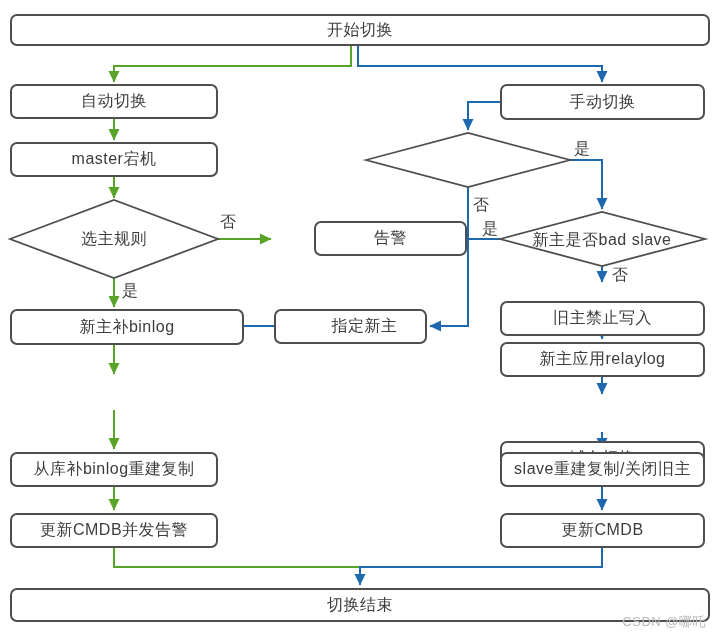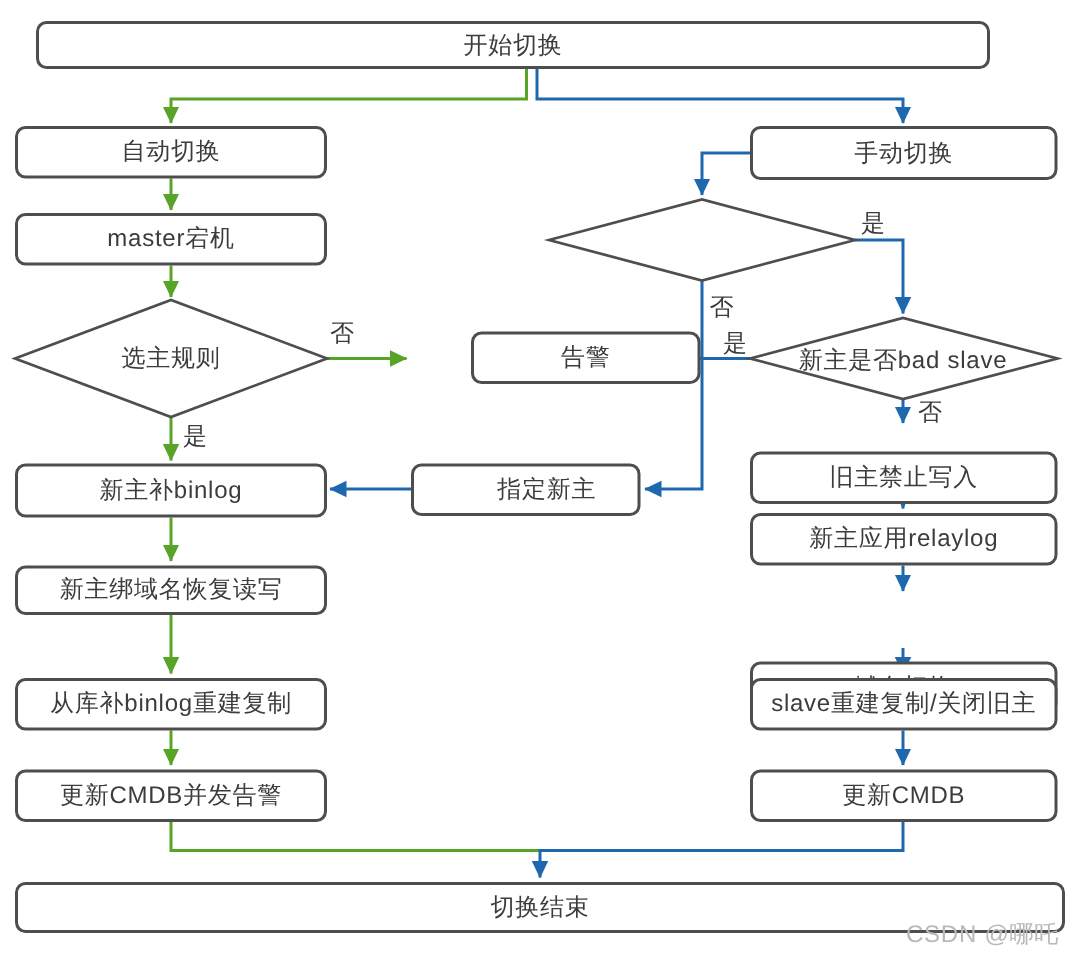--- a/index.html
+++ b/index.html
@@ -39,21 +39,21 @@
   }
   .elabel {
     position: absolute;
     font-size: 16px;
     color: #3c3c3c;
   }
   .watermark {
     position: absolute;
     right: 17px;
     top: 613px;
-    font-size: 16px;
+    font-size: 13px;
     color: #b9b9b9;
     letter-spacing: 0.5px;
   }
 </style>
 </head>
 <body>
 
 <div class="canvas">
 
   <svg class="edges" viewBox="0 0 723 640" xmlns="http://www.w3.org/2000/svg">
@@ -87,28 +87,27 @@
     <polyline points="602,377 602,394" fill="none" stroke="#1e68af" stroke-width="2" marker-end="url(#arrow-blue)"></polyline>
     <polyline points="602,432 602,449" fill="none" stroke="#1e68af" stroke-width="2" marker-end="url(#arrow-blue)"></polyline>
     <polyline points="602,487 602,510" fill="none" stroke="#1e68af" stroke-width="2" marker-end="url(#arrow-blue)"></polyline>
     <polyline points="602,548 602,567 360,567 360,585" fill="none" stroke="#1e68af" stroke-width="2" marker-end="url(#arrow-blue)"></polyline>
 
     <polygon points="10,239 114,200 218,239 114,278" fill="#ffffff" stroke="#4e4e4e" stroke-width="1.8"></polygon>
     <polygon points="366,160 468,133 570,160 468,187" fill="#ffffff" stroke="#4e4e4e" stroke-width="1.8"></polygon>
     <polygon points="500,239 602,212 705,239 602,266" fill="#ffffff" stroke="#4e4e4e" stroke-width="1.8"></polygon>
   </svg>
 
-  <div class="node" style="left:24px; top:14px; width:636px; height:32px;">开始切换</div>
+  <div class="node" style="left:10px; top:14px; width:700px; height:32px;">开始切换</div>
   <div class="node" style="left:10px; top:84px; width:208px; height:35px;">自动切换</div>
   <div class="node" style="left:500px; top:84px; width:205px; height:36px;">手动切换</div>
   <div class="node" style="left:10px; top:142px; width:208px; height:35px;">master宕机</div>
   <div class="node" style="left:274px; top:221px; width:153px; height:35px;margin-left:40px;">告警</div>
   <div class="node" style="left:274px; top:309px; width:153px; height:35px;padding-left:28px;">指定新主</div>
-  <div class="node" style="left:10px; top:309px; width:208px; height:36px;">新主补binlog</div>
-  <div class="node" style="left:10px; top:377px; width:208px; height:33px;">新主绑域名恢复读写</div>
+  <div class="node" style="left:10px; top:309px; width:234px; height:36px;">新主补binlog</div>
   <div class="node" style="left:10px; top:452px; width:208px; height:35px;">从库补binlog重建复制</div>
   <div class="node" style="left:10px; top:513px; width:208px; height:35px;">更新CMDB并发告警</div>
   <div class="node" style="left:500px; top:285px; width:205px; height:35px;margin-top:16px;">旧主禁止写入</div>
   <div class="node" style="left:500px; top:342px; width:205px; height:35px;">新主应用relaylog</div>
   <div class="node" style="left:500px; top:397px; width:205px; height:35px;margin-top:44px;">域名切换</div>
   <div class="node" style="left:500px; top:452px; width:205px; height:35px;">slave重建复制/关闭旧主</div>
   <div class="node" style="left:500px; top:513px; width:205px; height:35px;">更新CMDB</div>
   <div class="node" style="left:10px; top:588px; width:700px; height:34px;">切换结束</div>
 
   <div class="dlabel" style="left:14px; top:229px;">选主规则</div>

